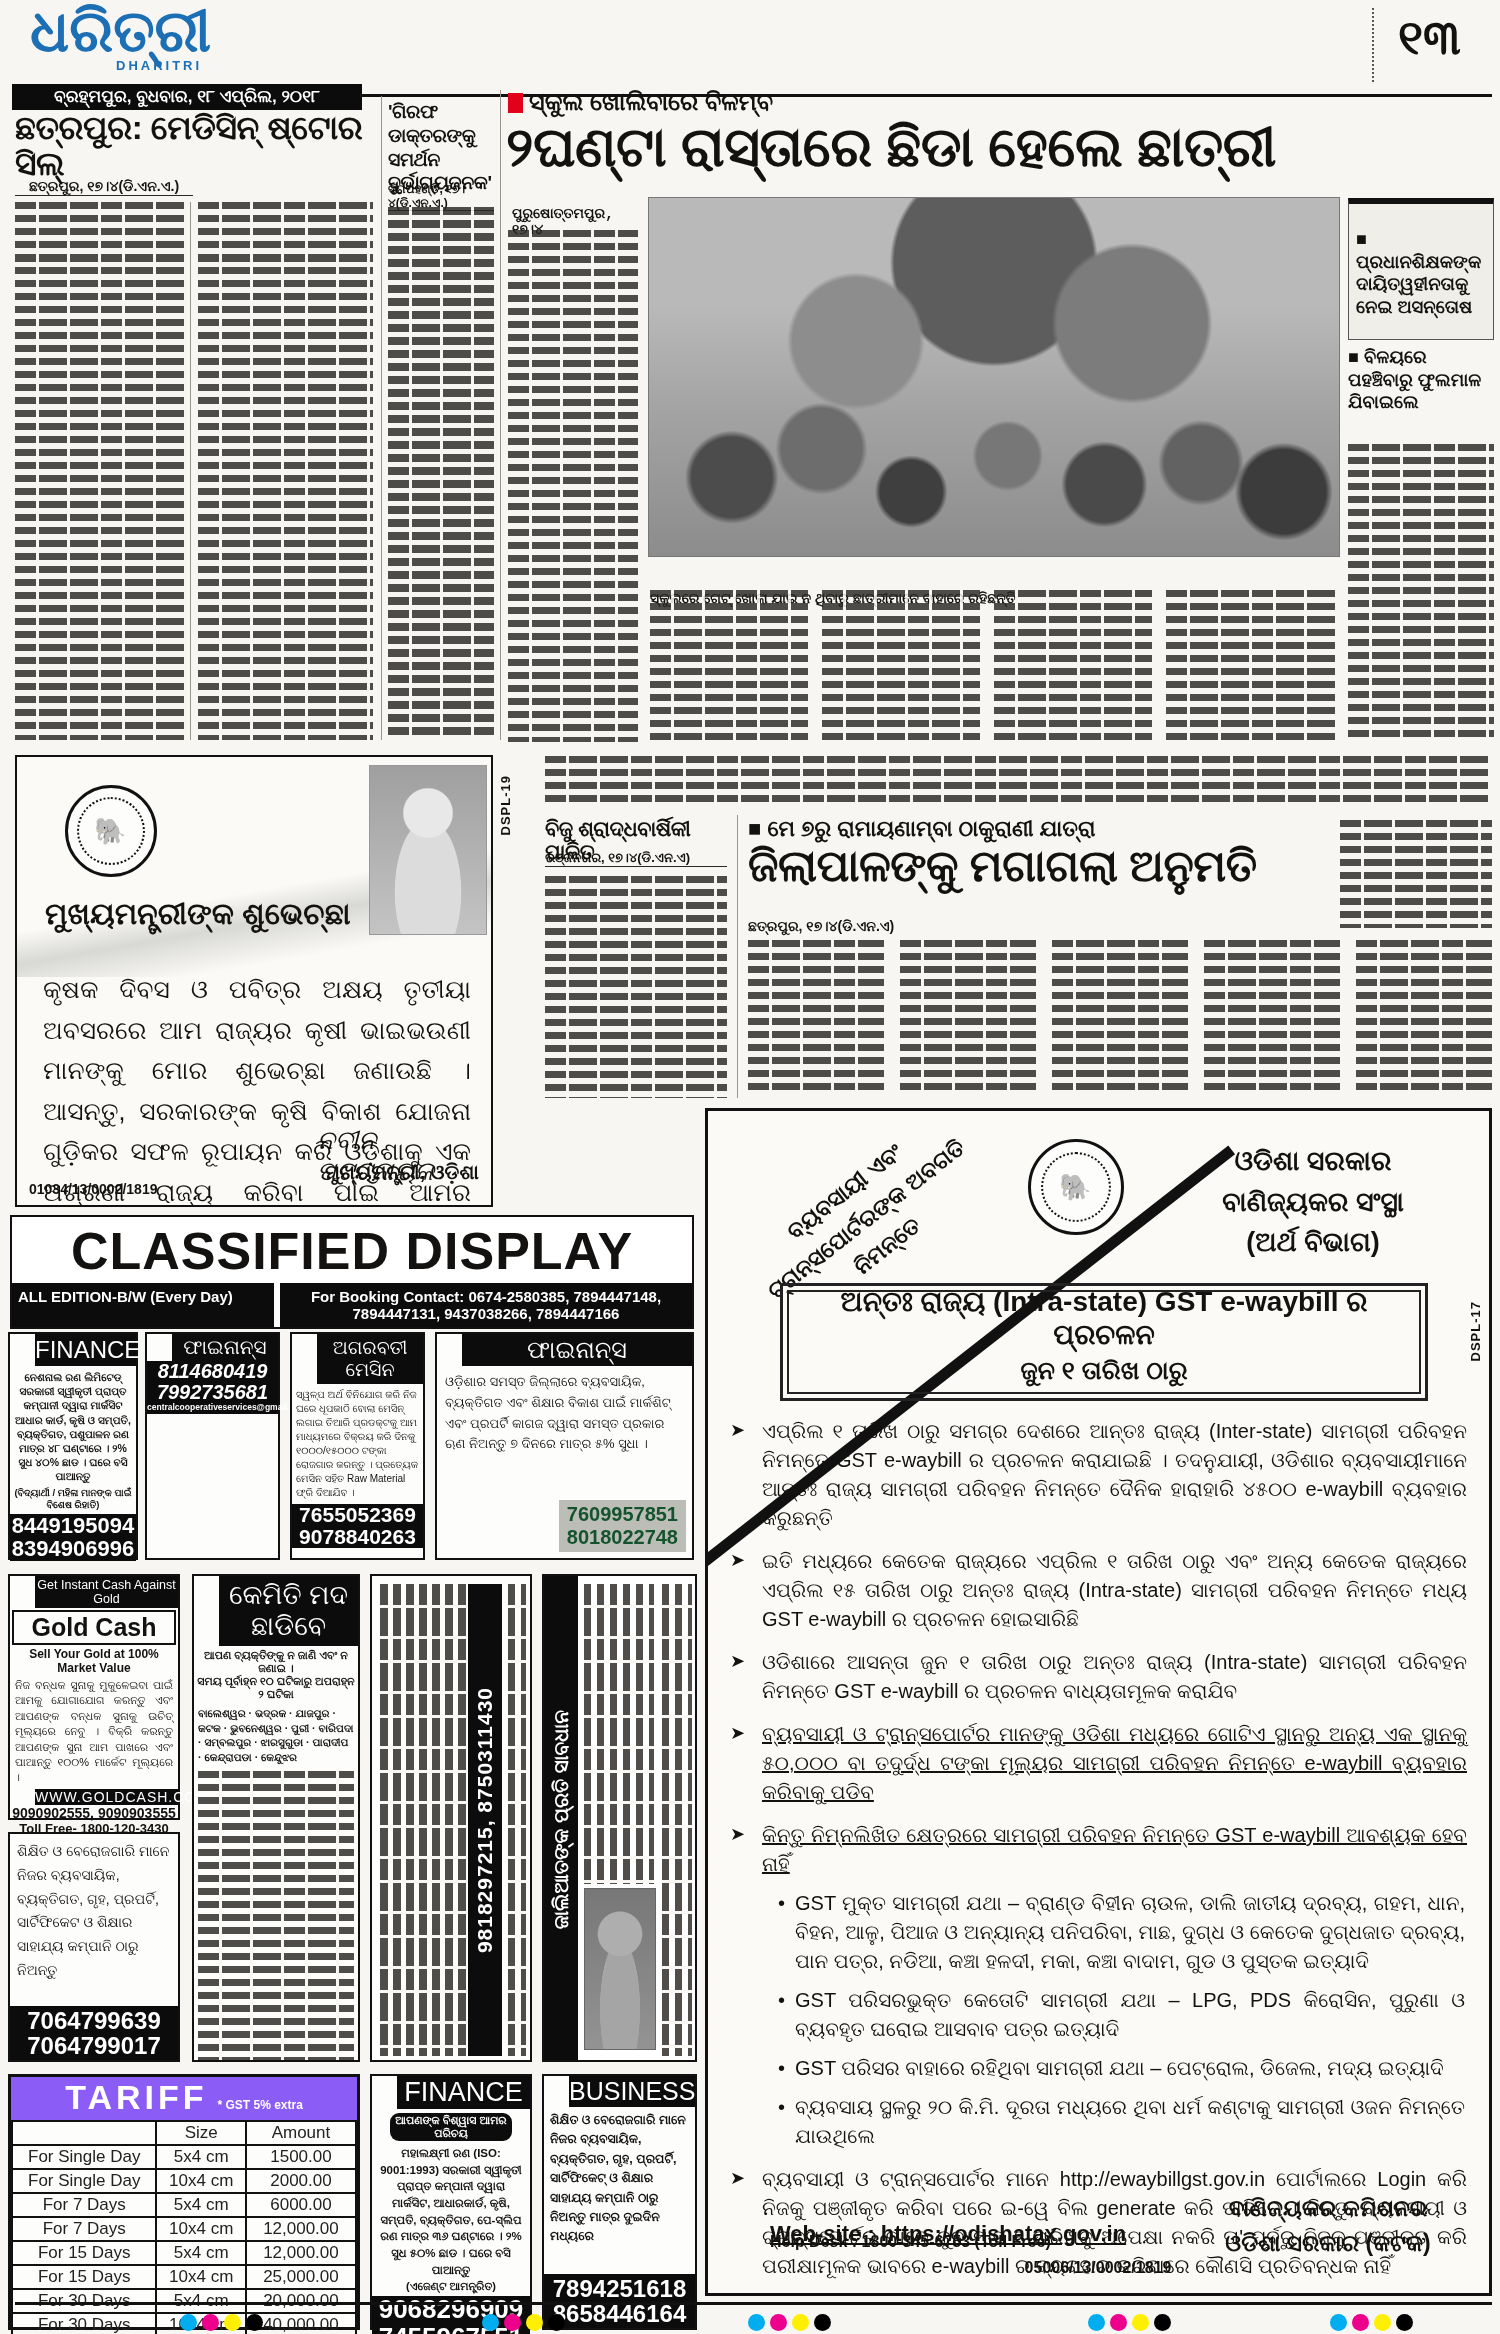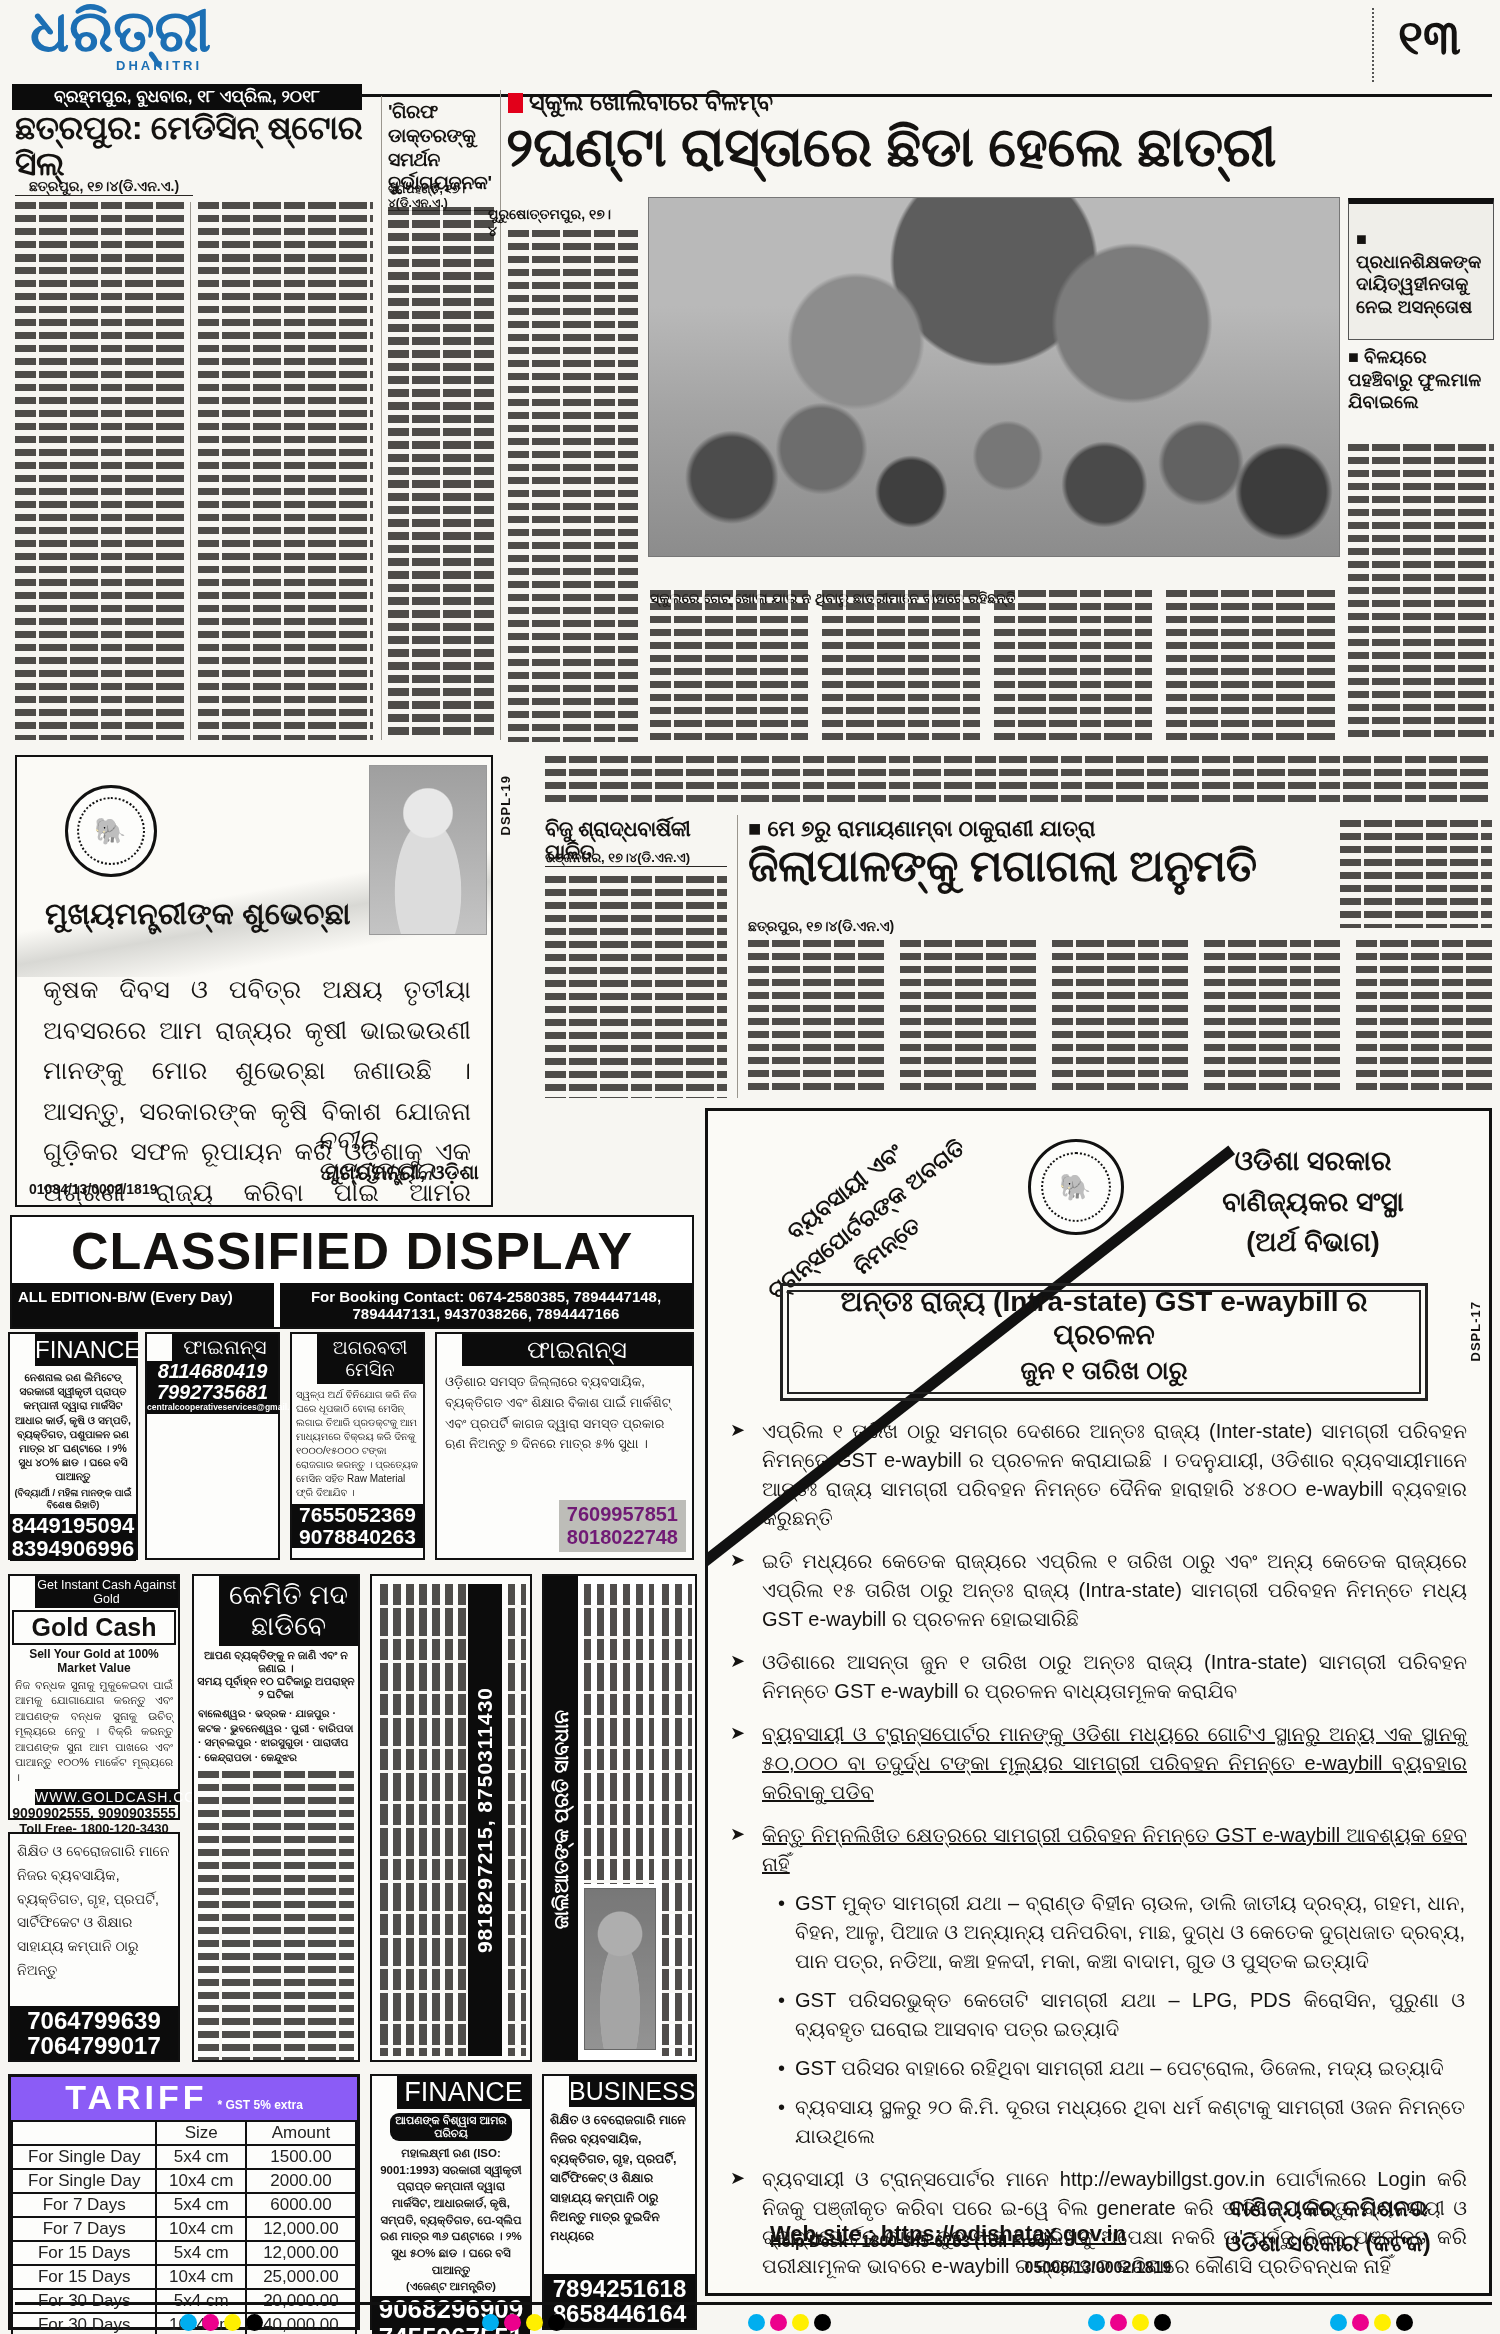--- a/index.html
+++ b/index.html
@@ -75,21 +75,21 @@
 
   <div class="a headline" style="left:388px;top:100px;width:106px;font-size:19px;line-height:1.25;">'ଗିରଫ ଡାକ୍ତରଙ୍କୁ ସମର୍ଥନ ଦୁର୍ଭାଗ୍ୟଜନକ'</div>
   <div class="a dateline hairline" style="left:388px;top:182px;width:106px;font-size:12px;">ଦିଗପହଣ୍ଡି, ୧୭।୪(ଡି.ଏନ.ଏ.)</div>
   <div class="a tx" style="left:388px;top:207px;width:106px;height:533px;"></div>
   <div class="a vline" style="left:500px;top:90px;height:650px;"></div>
 
   <div class="a b" style="left:508px;top:88px;font-size:24px;">
     <span class="kickersq"></span><span>ସ୍କୁଲ ଖୋଲିବାରେ ବିଳମ୍ବ</span>
   </div>
   <div class="a headline" style="left:506px;top:118px;width:990px;font-size:55px;">୨ଘଣ୍ଟା ରାସ୍ତାରେ ଛିଡା ହେଲେ ଛାତ୍ରୀ</div>
-  <div class="a dateline" style="left:488px;top:206px;width:132px;">ପୁରୁଷୋତ୍ତମପୁର, ୧୭।୪</div>
+  <div class="a dateline" style="left:512px;top:206px;width:132px;font-family:Liberation Mono, monospace;">ପୁରୁଷୋତ୍ତମପୁର, ୧୭।୪</div>
   <div class="a tx" style="left:508px;top:230px;width:130px;height:512px;"></div>
 
   <div class="a photo" style="left:648px;top:197px;width:690px;height:358px;border:1px solid #777;"></div>
   <div class="a b" style="left:650px;top:560px;width:690px;font-size:14px;margin-top:30px;">ସ୍କୁଲରେ ଗେଟ୍ ଖୋଲା ଯାଇ ନ ଥିବାରୁ ଛାତ୍ରୀମାନେ ବାହାରେ ରହିଛନ୍ତି</div>
 
   <div class="a" style="left:1348px;top:198px;width:146px;height:142px;border:1px solid #555;border-top:6px solid #111;background:#efeee9;box-sizing:border-box;padding:24px 7px;">
     <div style="font-size:18px;font-weight:bold;line-height:1.25;">■ <span>ପ୍ରଧାନଶିକ୍ଷକଙ୍କ ଦାୟିତ୍ୱହୀନତାକୁ ନେଇ ଅସନ୍ତୋଷ</span></div>
   </div>
   <div class="a" style="left:1348px;top:344px;width:146px;height:96px;box-sizing:border-box;padding:2px 0;">
     <div style="font-size:18px;font-weight:bold;line-height:1.25;">■ <span>ବିଳୟରେ ପହଞ୍ଚିବାରୁ ଫୁଲମାଳ ଯିବାଇଲେ</span></div>
@@ -237,21 +237,21 @@
     <div style="font-size:10px;line-height:1.4;padding:4px 4px;">ସ୍ୱଳ୍ପ ଅର୍ଥ ବିନିଯୋଗ କରି ନିଜ ଘରେ ଧୂପକାଠି ବୋଲା ମେସିନ୍ ଲଗାଇ ତିଆରି ପ୍ରଡକ୍ଟକୁ ଆମ ମାଧ୍ୟମରେ ବିକ୍ରୟ କରି ଦିନକୁ ୧୦୦୦/୧୫୦୦୦ ଟଙ୍କା ରୋଜଗାର କରନ୍ତୁ । ପ୍ରତ୍ୟେକ ମେସିନ ସହିତ Raw Material ଫ୍ରି ଦିଆଯିବ ।</div>
     <div class="phones" style="font-size:21px;">
       <div>7655052369</div>
       <div>9078840263</div>
     </div>
   </div>
 
   <div class="a adbox" style="left:435px;top:1332px;width:259px;height:228px;">
     <div class="adtitle" style="font-size:24px;padding:2px 0;">ଫାଇନାନ୍ସ</div>
     <div style="font-size:13px;line-height:1.6;padding:6px 8px;">ଓଡ଼ିଶାର ସମସ୍ତ ଜିଲ୍ଲାରେ ବ୍ୟବସାୟିକ, ବ୍ୟକ୍ତିଗତ ଏବଂ ଶିକ୍ଷାର ବିକାଶ ପାଇଁ ମାର୍କଶିଟ୍ ଏବଂ ପ୍ରପର୍ଟି କାଗଜ ଦ୍ୱାରା ସମସ୍ତ ପ୍ରକାର ଋଣ ନିଅନ୍ତୁ ୭ ଦିନରେ ମାତ୍ର ୫% ସୁଧା ।</div>
-    <div class="a" style="right:6px;bottom:6px;background:#bdbdb8;color:#701a75;font-weight:bold;font-size:20px;padding:3px 8px;text-align:center;line-height:1.15;">
+    <div class="a" style="right:6px;bottom:6px;background:#bdbdb8;color:#14532d;font-weight:bold;font-size:20px;padding:3px 8px;text-align:center;line-height:1.15;">
       <div>7609957851</div>
       <div>8018022748</div>
     </div>
   </div>
 
   <div class="a adbox" style="left:8px;top:1574px;width:172px;height:246px;">
     <div class="adtitle" style="font-size:12.5px;padding:2px 0;">Get Instant Cash Against Gold</div>
     <div class="c b" style="font-size:25px;border:2px solid #111;margin:2px;padding:1px 0;">Gold Cash</div>
     <div class="c b" style="font-size:12px;">Sell Your Gold at 100% Market Value</div>
     <div class="j" style="font-size:11px;line-height:1.4;padding:3px 5px;">ନିଜ ବନ୍ଧକ ସୁନାକୁ ମୁକୁଳେଇବା ପାଇଁ ଆମକୁ ଯୋଗାଯୋଗ କରନ୍ତୁ ଏବଂ ଆପଣଙ୍କ ବନ୍ଧକ ସୁନାକୁ ଉଚିତ୍ ମୂଲ୍ୟରେ ନେବୁ । ବିକ୍ରି କରନ୍ତୁ ଆପଣଙ୍କ ସୁନା ଆମ ପାଖରେ ଏବଂ ପାଆନ୍ତୁ ୧୦୦% ମାର୍କେଟ ମୂଲ୍ୟରେ ।</div>

